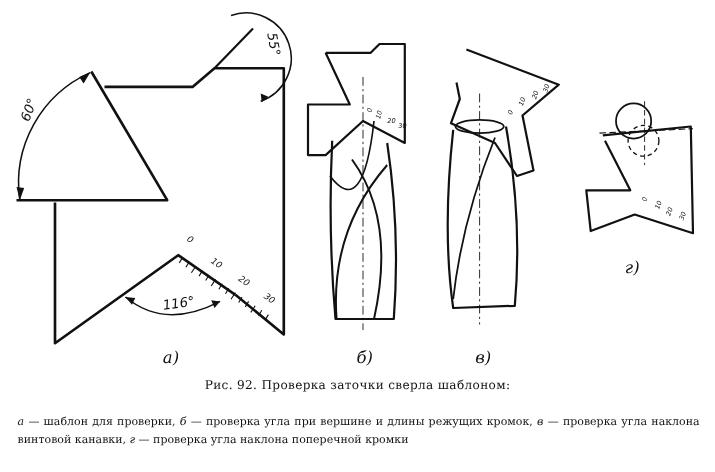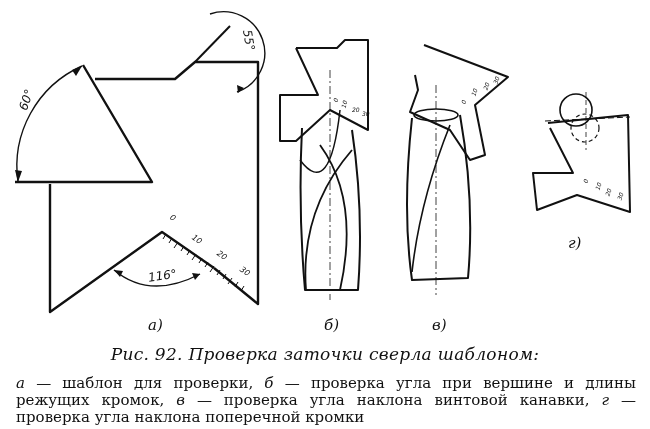--- a/index.html
+++ b/index.html
@@ -2,22 +2,22 @@
 <html><head>
   <meta charset="utf-8">
   <style>
     html, body { margin: 0; padding: 0; background: #ffffff; }
     body { width: 650px; height: 429px; position: relative; overflow: hidden; font-family: "DejaVu Serif", serif; color: #111; }
     svg.fig { position: absolute; left: 0; top: 0; }
     .lbl { font-family: "DejaVu Sans", sans-serif; font-style: italic; font-size: 12px; fill: #111; }
     .sm { font-family: "DejaVu Sans", sans-serif; font-style: italic; font-size: 8px; fill: #111; }
     .xs { font-family: "DejaVu Sans", sans-serif; font-style: italic; font-size: 6px; fill: #111; }
     .sub { font-family: "DejaVu Serif", serif; font-style: italic; font-size: 15px; fill: #111; }
-    .caption-title { position: absolute; left: 0; width: 650px; top: 344px; text-align: center; font-size: 17px; letter-spacing: 0.3px; font-style: italic; }
-    .caption-body { position: absolute; left: 16px; width: 620px; top: 375px; font-size: 15px; line-height: 17px; text-align: justify; }
+    .caption-title { position: absolute; left: 0; width: 650px; top: 344px; text-align: center; font-size: 11px; letter-spacing: 0.3px; }
+    .caption-body { position: absolute; left: 16px; width: 620px; top: 375px; font-size: 10px; line-height: 17px; text-align: justify; }
     .caption-body i { font-style: italic; }
   </style>
 </head>
 <body>
 
 <svg class="fig" width="650" height="340" viewBox="0 0 650 340">
   <g fill="none" stroke="#111" stroke-width="2.4" stroke-linejoin="round">
 
     <g>
       <polyline points="95,79 175,79 195,62 258,62 258,304 214,268"></polyline>

